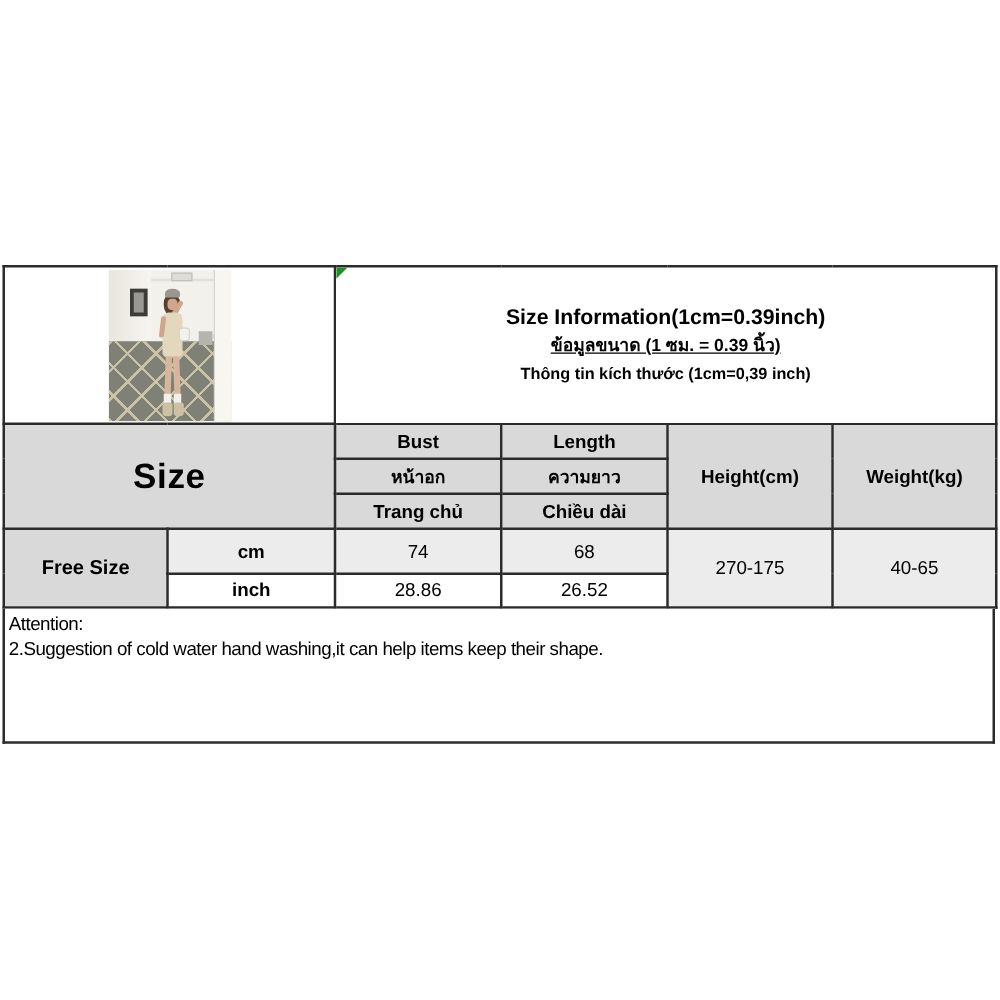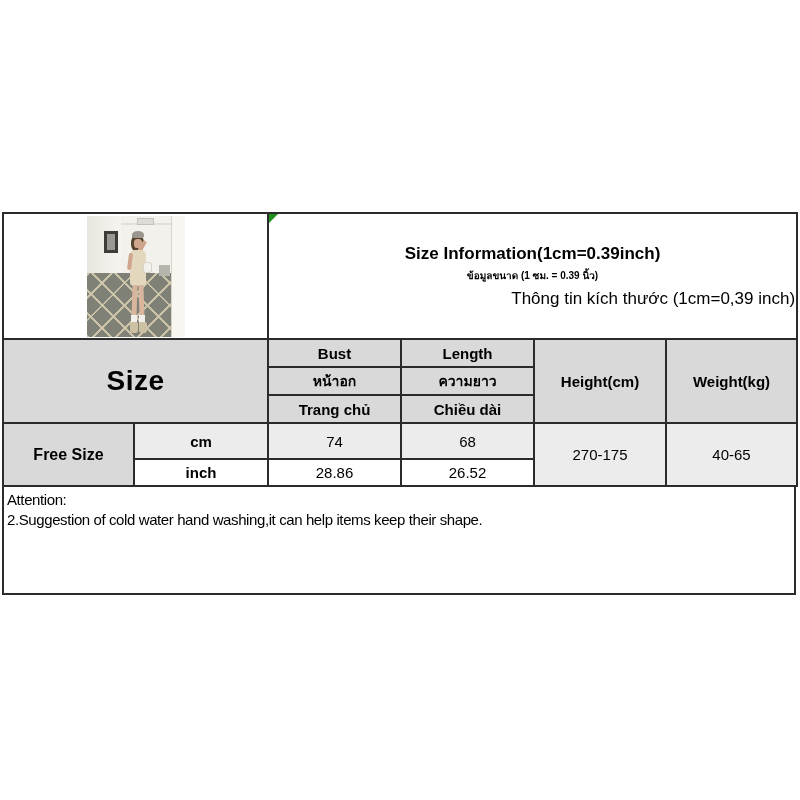--- a/index.html
+++ b/index.html
@@ -25,22 +25,22 @@
   .lite{background:var(--value-cell-bg);}
   .hdr{font-weight:bold;font-size:15px;}
   .hdr-th{font-weight:bold;font-size:14px;margin-top:32px;}
   .val{font-size:15px;}
   .size-big{font-weight:bold;font-size:28px;letter-spacing:.5px;}
   .free{font-weight:bold;font-size:16px;}
 
   
   .info-cell{position:relative;background:#fff;}
   .info-cell .t-en{font-weight:bold;font-size:17px;line-height:23px;}
-  .info-cell .t-th{font-weight:bold;font-size:10px;line-height:22px;}
-  .info-cell .t-vi{font-weight:normal;font-size:17px;line-height:23px;text-align:right;}
+  .info-cell .t-th{font-weight:bold;font-size:14px;line-height:22px;text-decoration:underline;}
+  .info-cell .t-vi{font-weight:bold;font-size:13px;line-height:23px;}
   .flag{
     position:absolute;left:0;top:0;width:0;height:0;
     border-top:9px solid var(--flag-green);
     border-right:9px solid transparent;
   }
 
   
   .photo-cell{background:#fff;}
   .photo{
     position:relative;width:98px;height:121px;margin:0 auto;

